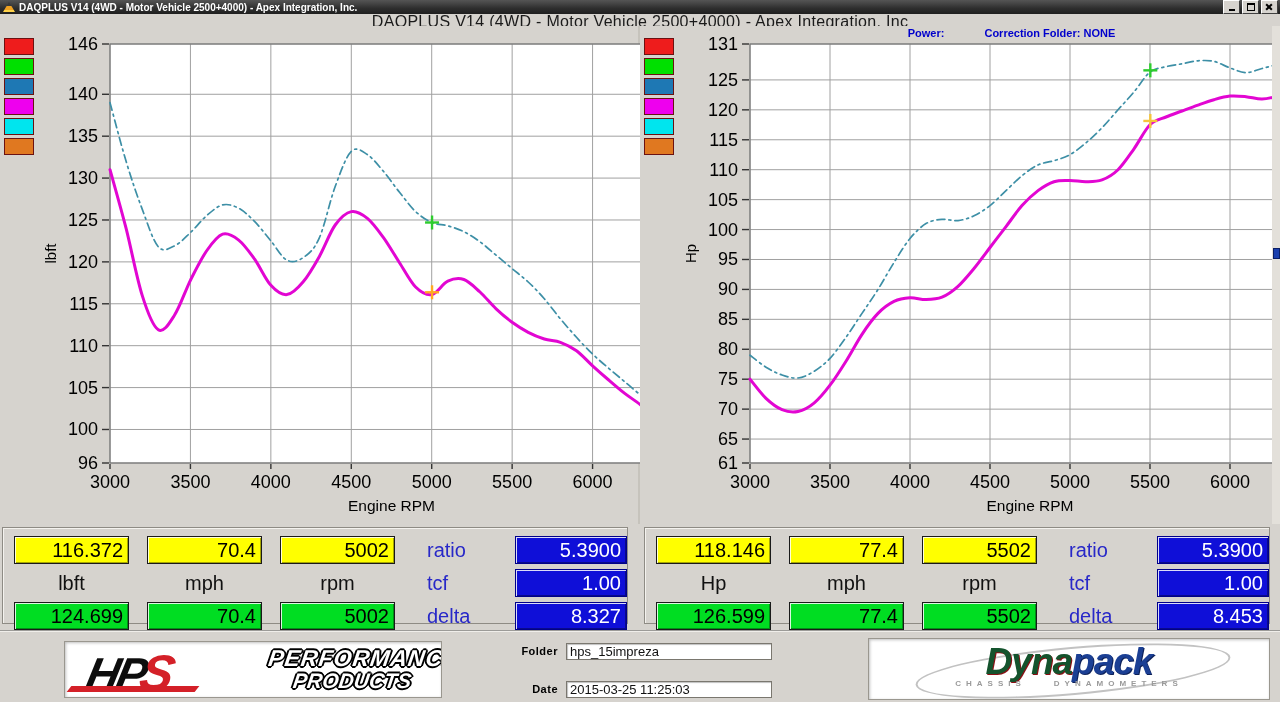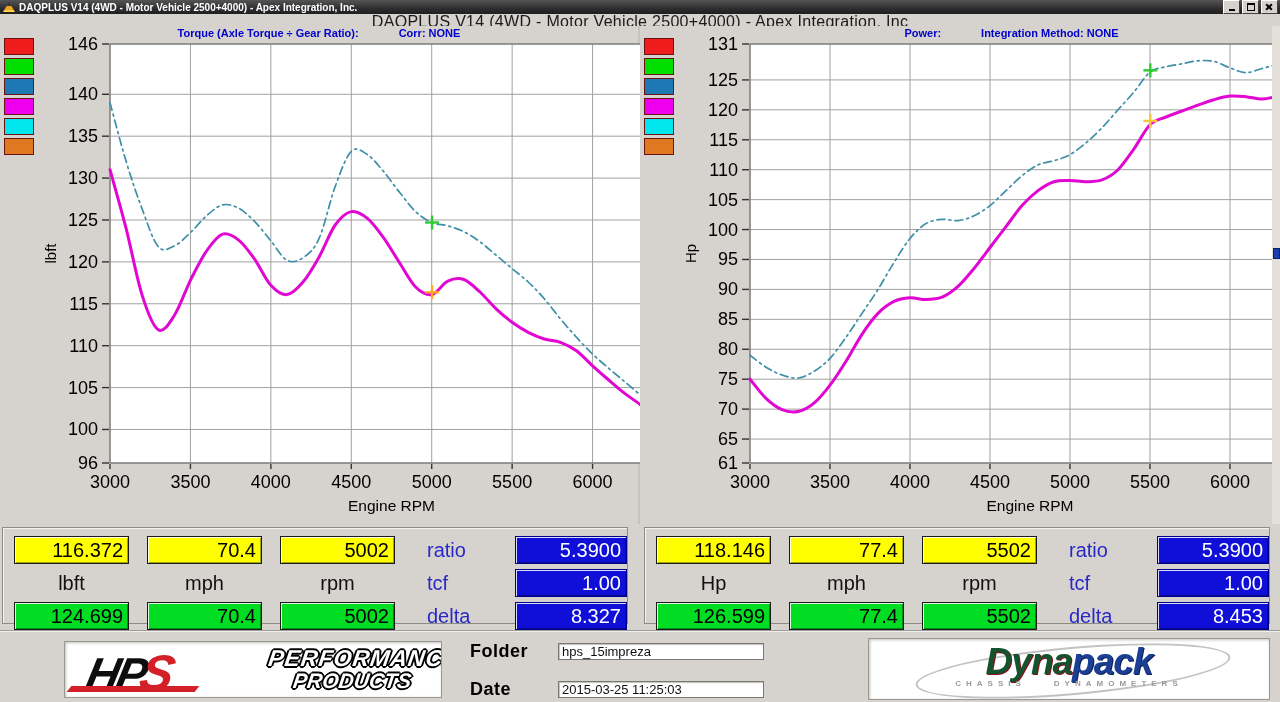--- a/index.html
+++ b/index.html
@@ -64,22 +64,22 @@
   .unit-label{text-align:center;font-size:20px;color:#111;}
   .stat-label{font-size:20px;color:#2828c8;padding-left:14px;}
   
   .footer{position:absolute;left:0;top:630px;width:1280px;height:72px;background:#d6d3ce;
     border-top:2px groove #f0eeea;box-sizing:border-box;}
   .logo-box{position:absolute;background:#fff;border:1px solid #9a978f;
     box-shadow:inset 1px 1px 3px rgba(0,0,0,.25);overflow:hidden;}
   #hps-box{left:64px;top:9px;width:376px;height:55px;}
   #dyn-box{left:868px;top:6px;width:400px;height:60px;}
   .field-row{position:absolute;left:470px;display:flex;align-items:center;height:18px;}
-  .field-label{width:88px;text-align:left;font-size:18px;font-weight:bold;color:#000;
-    margin-right:0;letter-spacing:.5px;}
+  .field-label{width:88px;text-align:right;font-size:11px;font-weight:bold;color:#000;
+    margin-right:8px;letter-spacing:.5px;}
   .field-input{width:198px;height:15px;font-family:"Liberation Sans",sans-serif;font-size:13px;
     border:1px solid #7a776f;box-shadow:inset 1px 1px 1px rgba(0,0,0,.25);
     background:#fff;padding:0 3px;color:#111;}
   
   .hps-mark{position:absolute;left:22px;top:2px;transform:skewX(-12deg);}
   .hps-hp{font-style:italic;font-weight:900;font-size:46px;letter-spacing:-3px;color:#0d0d0d;}
   .hps-s{font-style:italic;font-weight:900;font-size:50px;color:#d42028;margin-left:-4px;}
   .hps-swoosh{position:absolute;left:4px;top:44px;width:128px;height:6px;background:#d42028;transform:skewX(-38deg);}
   .hps-right{position:absolute;left:202px;top:4px;font-style:italic;font-weight:900;
     color:#fff;line-height:1.05;transform:skewX(-8deg);
@@ -114,24 +114,20 @@
     </span>
   <span class="winbtn">
       <span class="cls1"></span>
       <span class="cls2"></span>
     </span>
 </div>
 
 <div class="app-title">DAQPLUS V14 (4WD - Motor Vehicle 2500+4000) - Apex Integration, Inc</div>
 
 <div class="chart-panel" id="panel-torque">
-  <div class="chart-header">
-    <span>Torque (Axle Torque ÷ Gear Ratio):</span>
-    <span>Corr: NONE</span>
-  </div>
   <div class="legend">
       <div class="swatch" style="background: rgb(238, 28, 28);"></div>
       <div class="swatch" style="background: rgb(0, 224, 0);"></div>
       <div class="swatch" style="background: rgb(30, 120, 180);"></div>
       <div class="swatch" style="background: rgb(238, 0, 238);"></div>
       <div class="swatch" style="background: rgb(0, 229, 238);"></div>
       <div class="swatch" style="background: rgb(224, 120, 32);"></div>
     </div>
   <div class="chart-svg"><svg width="638" height="494" viewBox="0 0 638 494">
         <rect x="72" y="16" width="563" height="419" fill="#ffffff"></rect>
@@ -200,21 +196,21 @@
         <line x1="387.036" y1="194.50238000000002" x2="401.036" y2="194.50238000000002" stroke="#2ecc2e" stroke-width="2.4"></line>
         <line x1="394.036" y1="187.50238000000002" x2="394.036" y2="201.50238000000002" stroke="#2ecc2e" stroke-width="2.4"></line>
         <line x1="387.036" y1="264.28264" x2="401.036" y2="264.28264" stroke="#ffaa22" stroke-width="2.4"></line>
         <line x1="394.036" y1="257.28264" x2="394.036" y2="271.28264" stroke="#ffaa22" stroke-width="2.4"></line>
       </svg></div>
 </div>
 
 <div class="chart-panel" id="panel-power">
   <div class="chart-header">
     <span>Power:</span>
-    <span>Integration Method: NONE</span>
+    <span>Correction Folder: NONE</span>
   </div>
   <div class="legend">
       <div class="swatch" style="background: rgb(238, 28, 28);"></div>
       <div class="swatch" style="background: rgb(0, 224, 0);"></div>
       <div class="swatch" style="background: rgb(30, 120, 180);"></div>
       <div class="swatch" style="background: rgb(238, 0, 238);"></div>
       <div class="swatch" style="background: rgb(0, 229, 238);"></div>
       <div class="swatch" style="background: rgb(224, 120, 32);"></div>
     </div>
   <div class="chart-svg"><svg width="632" height="494" viewBox="0 0 632 494">

